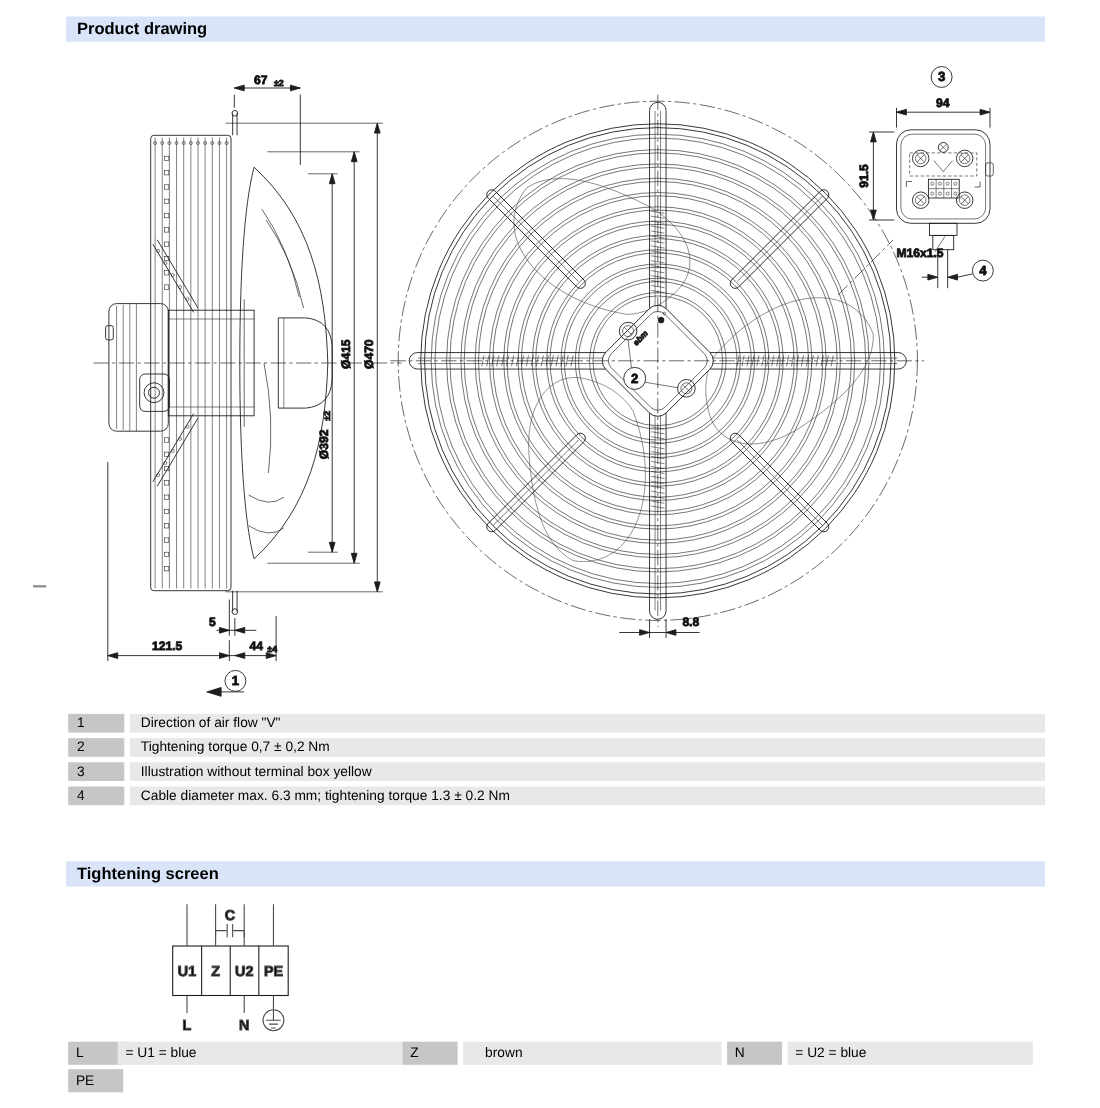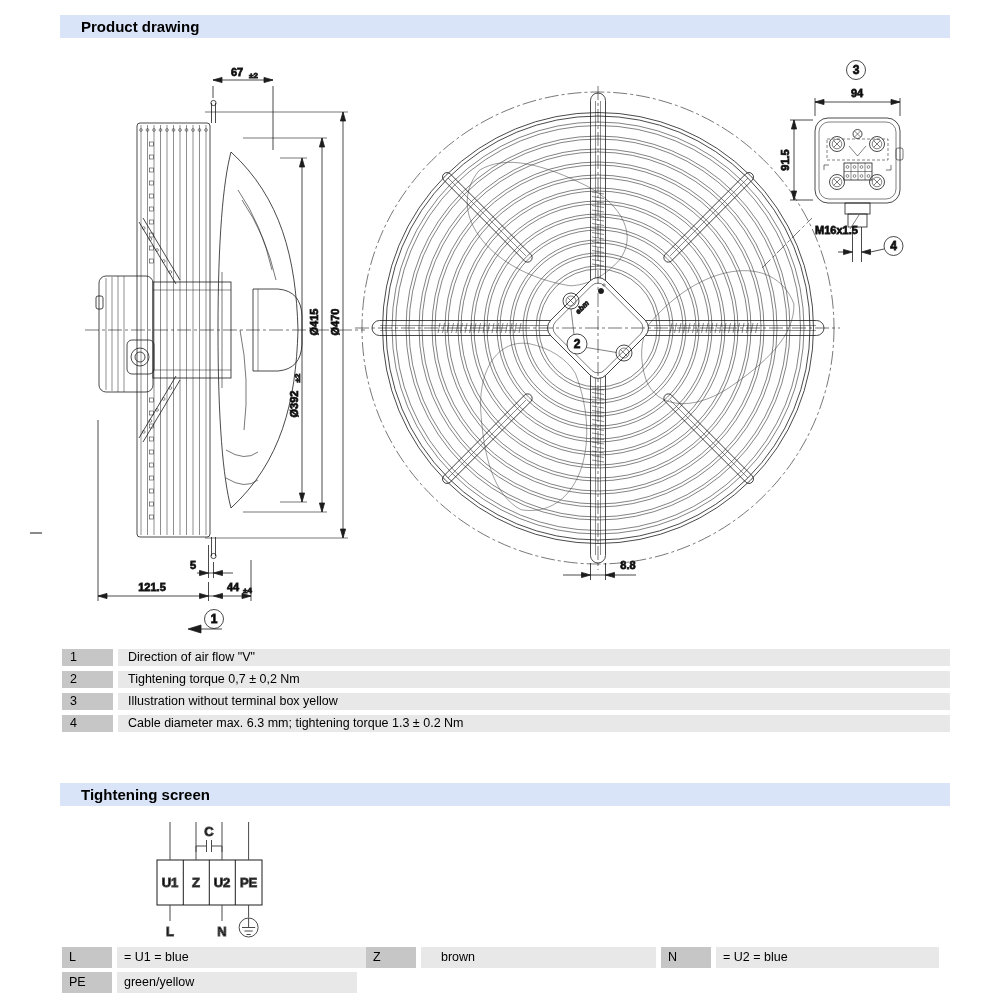--- a/index.html
+++ b/index.html
@@ -1,19 +1,19 @@
 <!DOCTYPE html>
 <html><head>
 <meta charset="utf-8">
 <style>
   html,body{margin:0;padding:0;background:#fff;}
   .page{position:relative;width:1000px;height:1007px;background:#fff;overflow:hidden;
         font-family:"Liberation Sans",sans-serif;color:#000;}
   .section-bar{position:absolute;left:60px;width:890px;height:23px;background:#d9e4f8;
-        font-size:15px;font-weight:bold;line-height:23px;padding-left:21px;box-sizing:border-box;}
+        font-size:15px;font-weight:bold;line-height:23px;padding-left:10px;box-sizing:border-box;}
   #bar-product{top:15px;}
   #bar-connection{top:783px;}
   svg{position:absolute;left:0;}
   svg text{font-family:"Liberation Sans",sans-serif;fill:#000;}
   .dim{font-size:11px;font-weight:bold;}
   .dimsmall{font-size:8px;font-weight:bold;}
   .callout{font-size:12px;font-weight:bold;}
   .term{font-size:13px;font-weight:bold;}
   .notes{position:absolute;left:62px;top:649px;width:888px;display:flex;flex-direction:column;gap:5px;}
   .note-row{display:flex;gap:5px;height:17px;font-size:12.5px;line-height:17px;}
@@ -548,22 +548,21 @@
       <circle cx="248.6" cy="927.5" r="9.5"></circle>
       <line x1="248.6" y1="918" x2="248.6" y2="927.5"></line>
       <line x1="242" y1="927.5" x2="255.2" y2="927.5"></line>
       <line x1="244.5" y1="931" x2="252.7" y2="931"></line>
       <line x1="246.5" y1="934.5" x2="250.7" y2="934.5"></line>
     </g>
   </svg>
 
   <div class="legend">
     <div class="lg-cell lg-label" style="left:62px;top:947px;width:50px;">L</div>
-    <div class="lg-cell lg-value" style="left:117px;top:947px;width:272px;">= U1 = blue</div>
+    <div class="lg-cell lg-value" style="left:107px;top:947px;width:272px;">= U1 = blue</div>
     <div class="lg-cell lg-label" style="left:366px;top:947px;width:50px;">Z</div>
     <div class="lg-cell lg-value" style="left:421px;top:947px;width:235px;padding-left:20px;">brown</div>
     <div class="lg-cell lg-label" style="left:661px;top:947px;width:50px;">N</div>
     <div class="lg-cell lg-value" style="left:716px;top:947px;width:223px;">= U2 = blue</div>
     <div class="lg-cell lg-label" style="left:62px;top:972px;width:50px;">PE</div>
-    <div class="lg-cell lg-value" style="left:117px;top:972px;width:240px;">green/yellow</div>
   </div>
 
 </div>
 
 </body></html>

